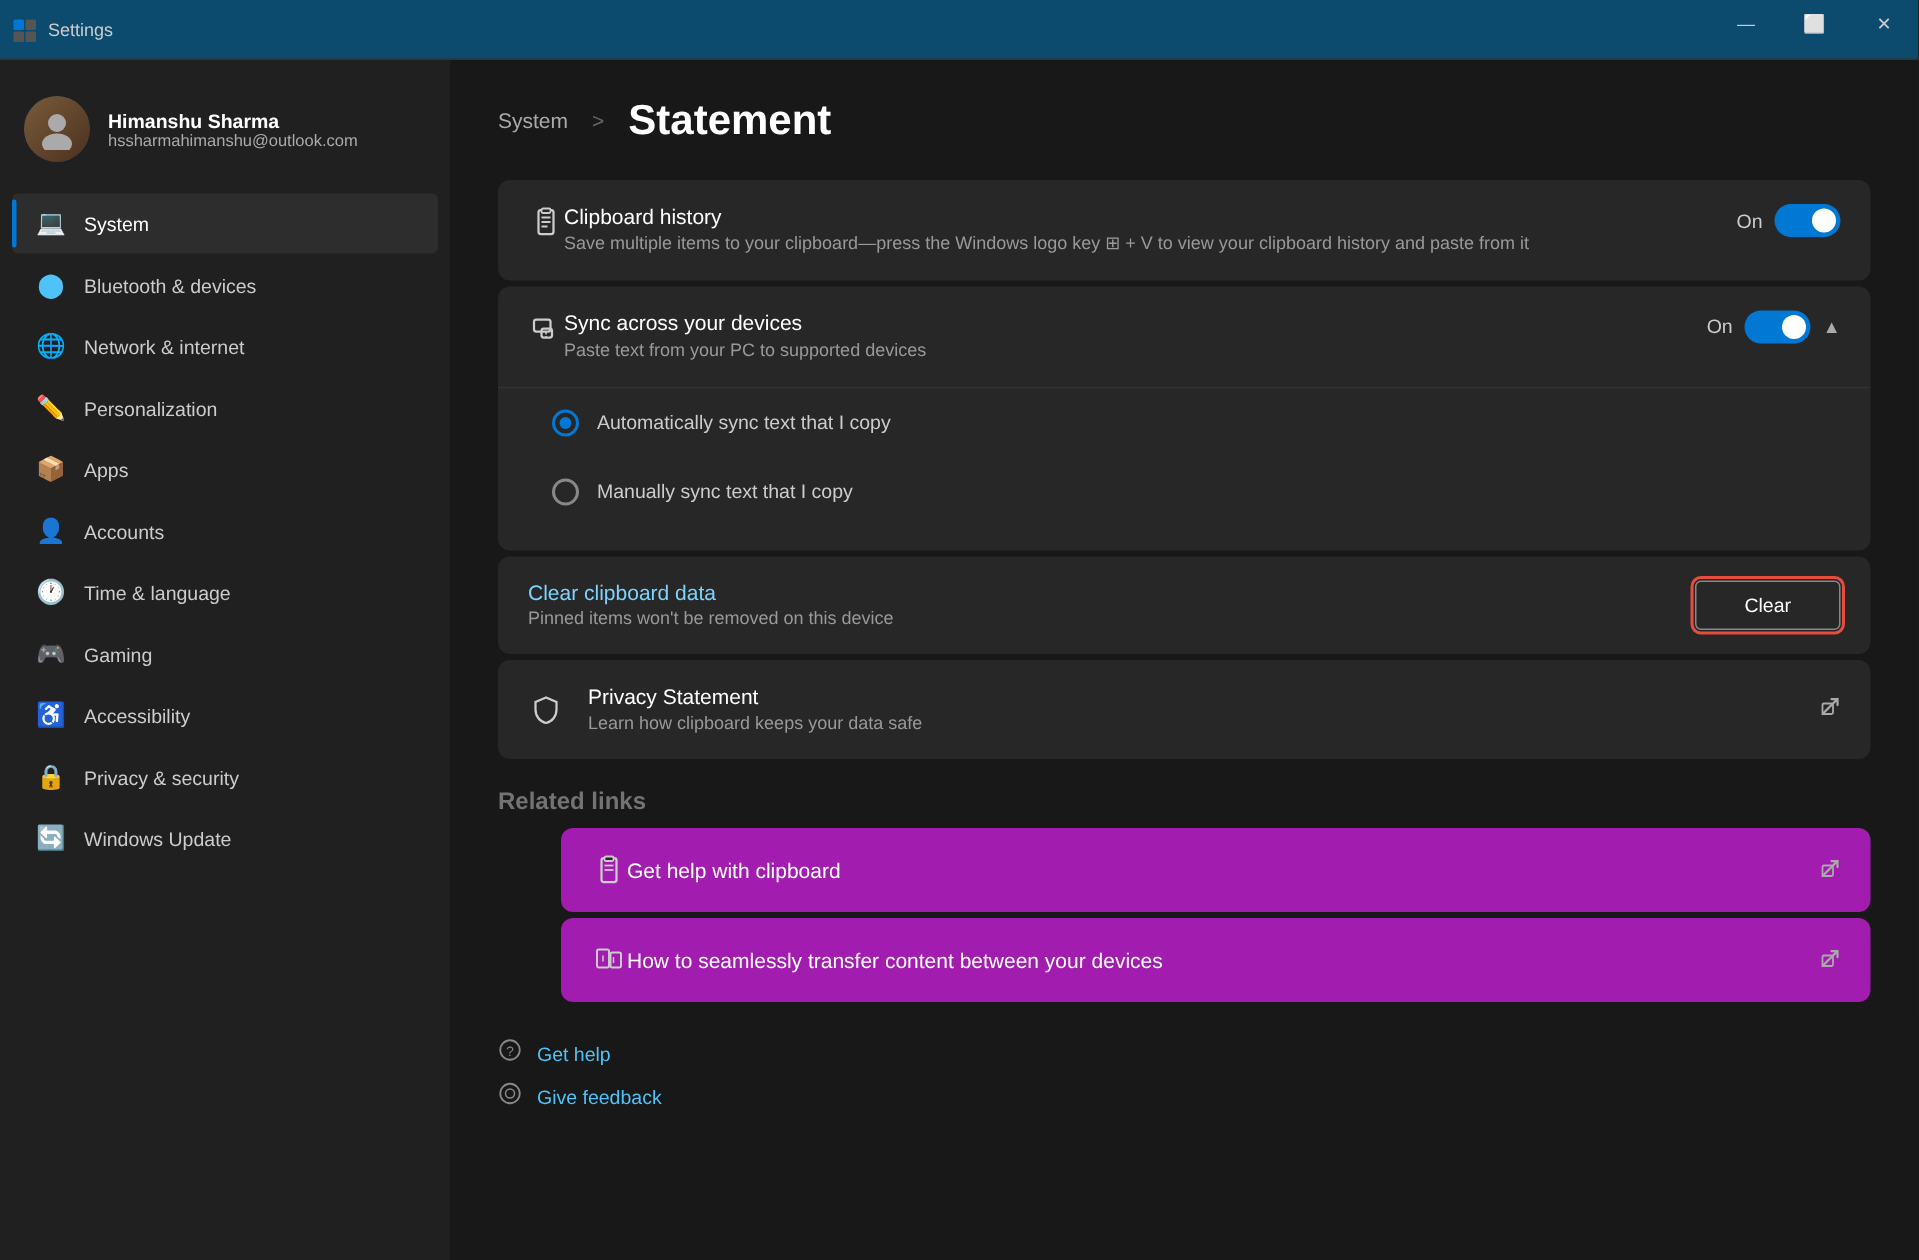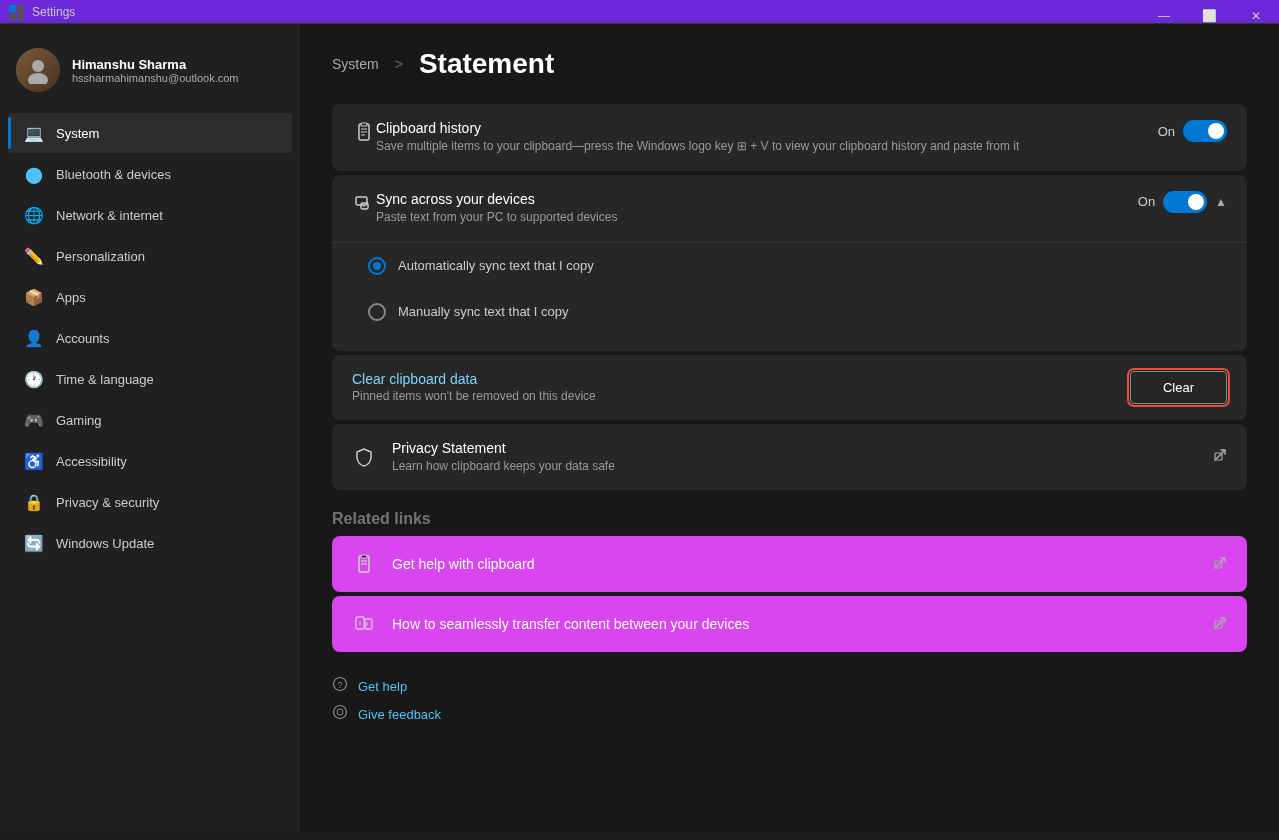--- a/index.html
+++ b/index.html
@@ -8,22 +8,22 @@
       height: 840px;
       background: #1c1c1c;
       font-family: 'Segoe UI', sans-serif;
       color: #ffffff;
       overflow: hidden;
       position: relative;
     }
 
     
     .titlebar {
-      height: 24px;
-      background: #6d28d9;
+      height: 40px;
+      background: #0c4a6e;
       display: flex;
       align-items: center;
       padding: 0 8px;
       position: relative;
       border-bottom: 1px solid #333;
     }
     .titlebar-title {
       font-size: 12px;
       color: #ccc;
       margin-left: 8px;
@@ -318,28 +318,29 @@
     }
 
     
     .section-title {
       font-size: 16px;
       font-weight: 600;
       color: #737373;
       margin-bottom: 8px;
     }
     .link-card {
-      background: #d946ef;
+      background: #a21caf;
       border-radius: 8px;
       padding: 16px 20px;
       display: flex;
       align-items: center;
-      gap: 16px;
+      gap: 0;
       margin-bottom: 4px;
       cursor: pointer;
+      margin-left: 42px;
     }
     .link-title { font-size: 14px; color: #fff; flex: 1; }
     .ext-icon { color: #aaa; font-size: 14px; }
 
     
     .footer-links {
       margin-top: 24px;
       display: flex;
       flex-direction: column;
       gap: 8px;

